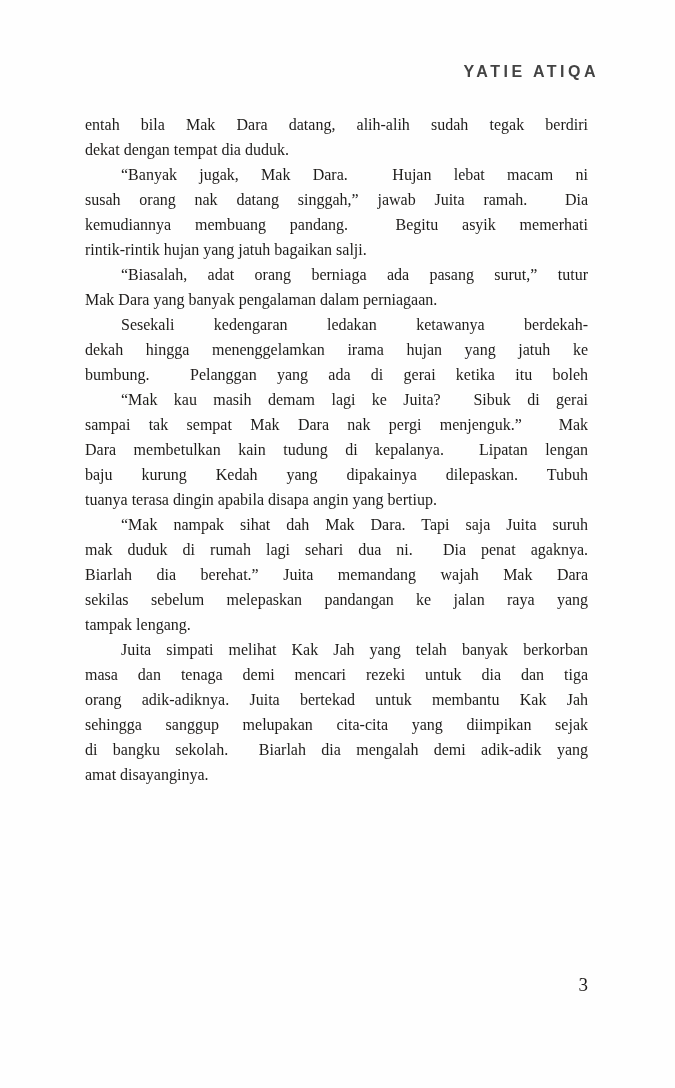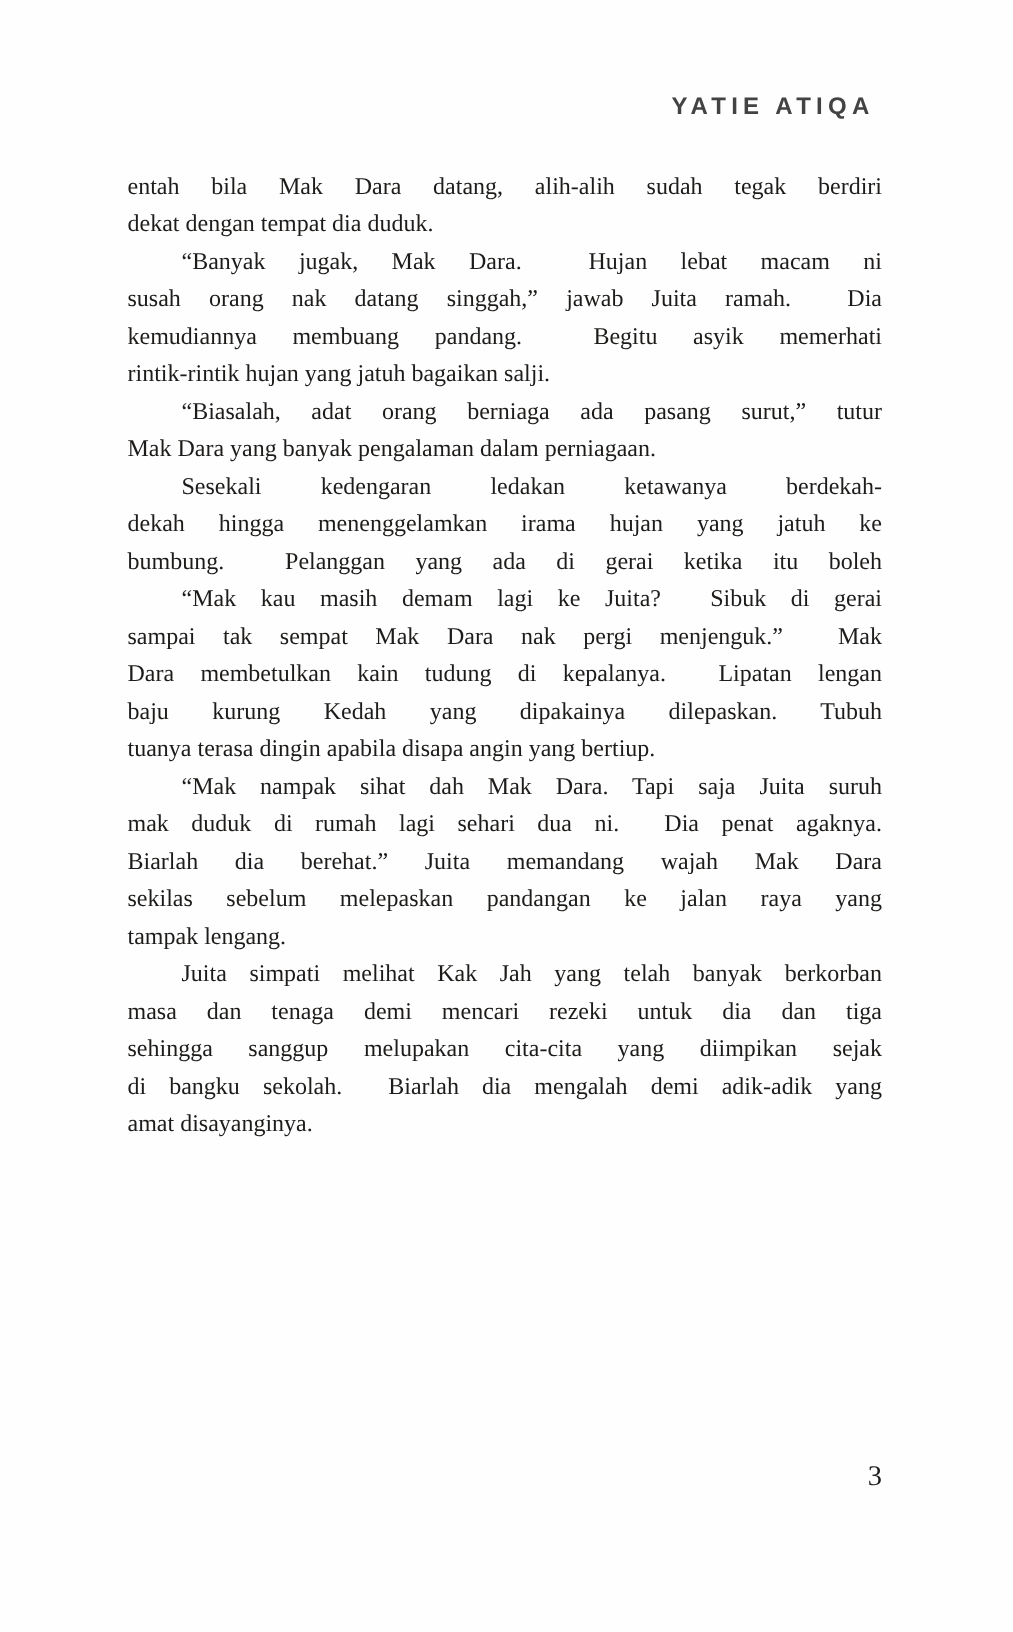--- a/index.html
+++ b/index.html
@@ -10,21 +10,21 @@
     width: 675px;
     height: 1088px;
     position: relative;
     background: #fefefe;
     font-family: "Liberation Serif", serif;
     overflow: hidden;
   }
   .running-header {
     position: absolute;
     top: 63px;
-    right: 92px;
+    right: 76px;
     font-family: "Liberation Sans", sans-serif;
     font-weight: bold;
     font-size: 16px;
     letter-spacing: 3.5px;
     color: #434343;
   }
   .body-text {
     position: absolute;
     top: 112px;
     left: 85px;
@@ -94,19 +94,20 @@
     <p class="paragraph indent">
       <span class="line first">“Mak nampak sihat dah Mak Dara. Tapi saja Juita suruh</span>
       <span class="line">mak duduk di rumah lagi sehari dua ni.&nbsp; Dia penat agaknya.</span>
       <span class="line">Biarlah dia berehat.” Juita memandang wajah Mak Dara</span>
       <span class="line">sekilas sebelum melepaskan pandangan ke jalan raya yang</span>
       <span class="line last">tampak lengang.</span>
     </p>
     <p class="paragraph indent">
       <span class="line first">Juita simpati melihat Kak Jah yang telah banyak berkorban</span>
       <span class="line">masa dan tenaga demi mencari rezeki untuk dia dan tiga</span>
+      <span class="line">orang adik-adiknya. Juita bertekad untuk membantu Kak Jah</span>
       <span class="line">sehingga sanggup melupakan cita-cita yang diimpikan sejak</span>
       <span class="line">di bangku sekolah.&nbsp; Biarlah dia mengalah demi adik-adik yang</span>
       <span class="line last">amat disayanginya.</span>
     </p>
   </div>
 
 <div class="page-number">3</div>
 
 </body></html>

